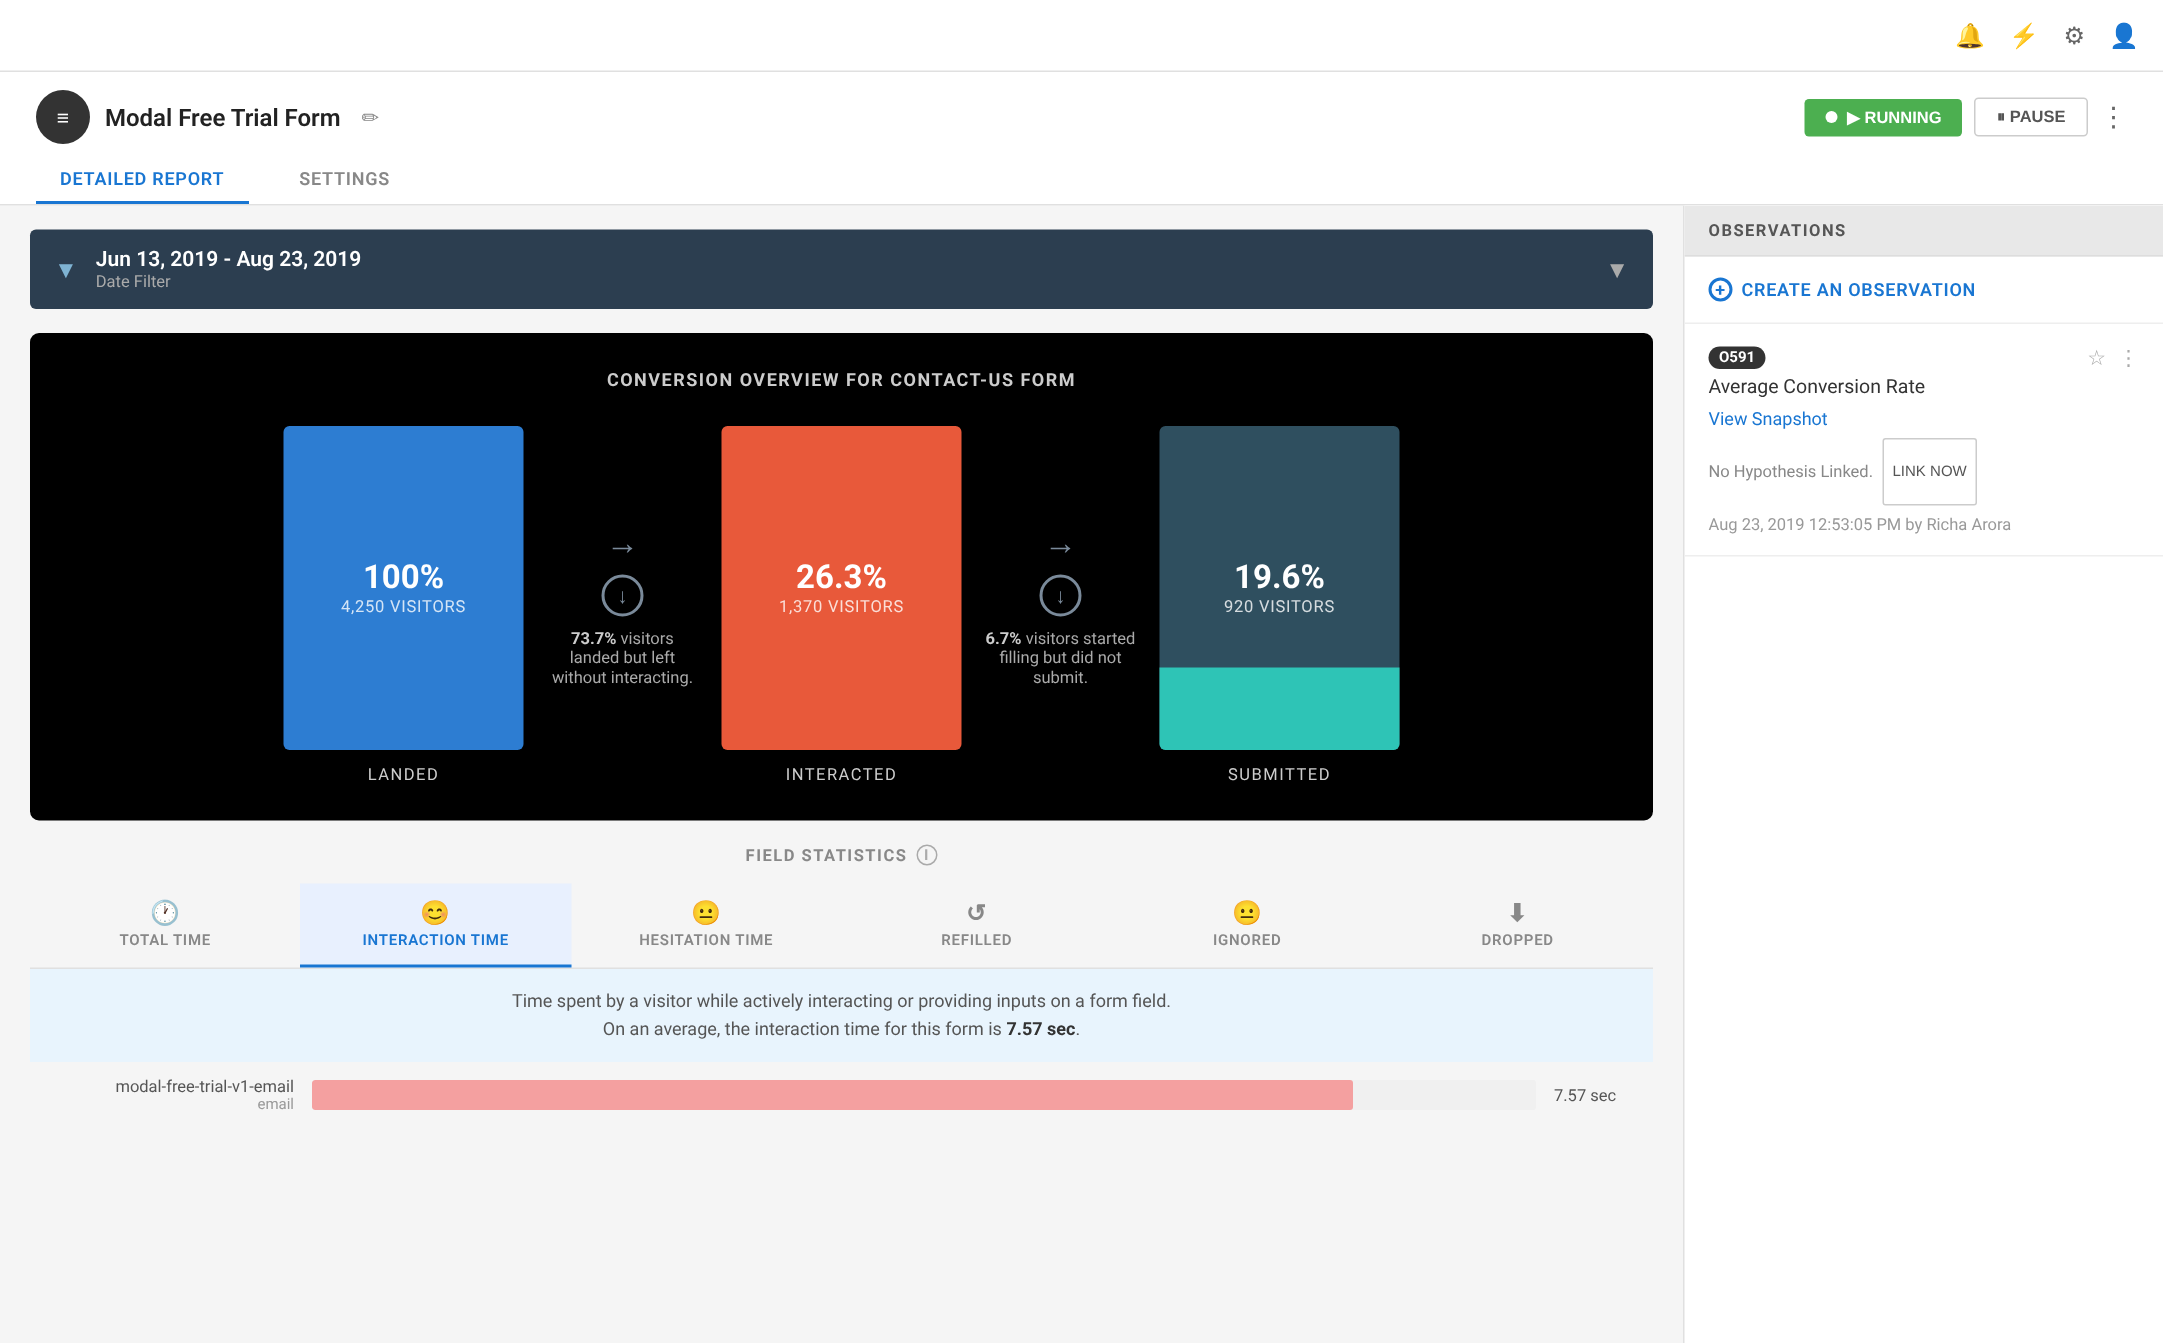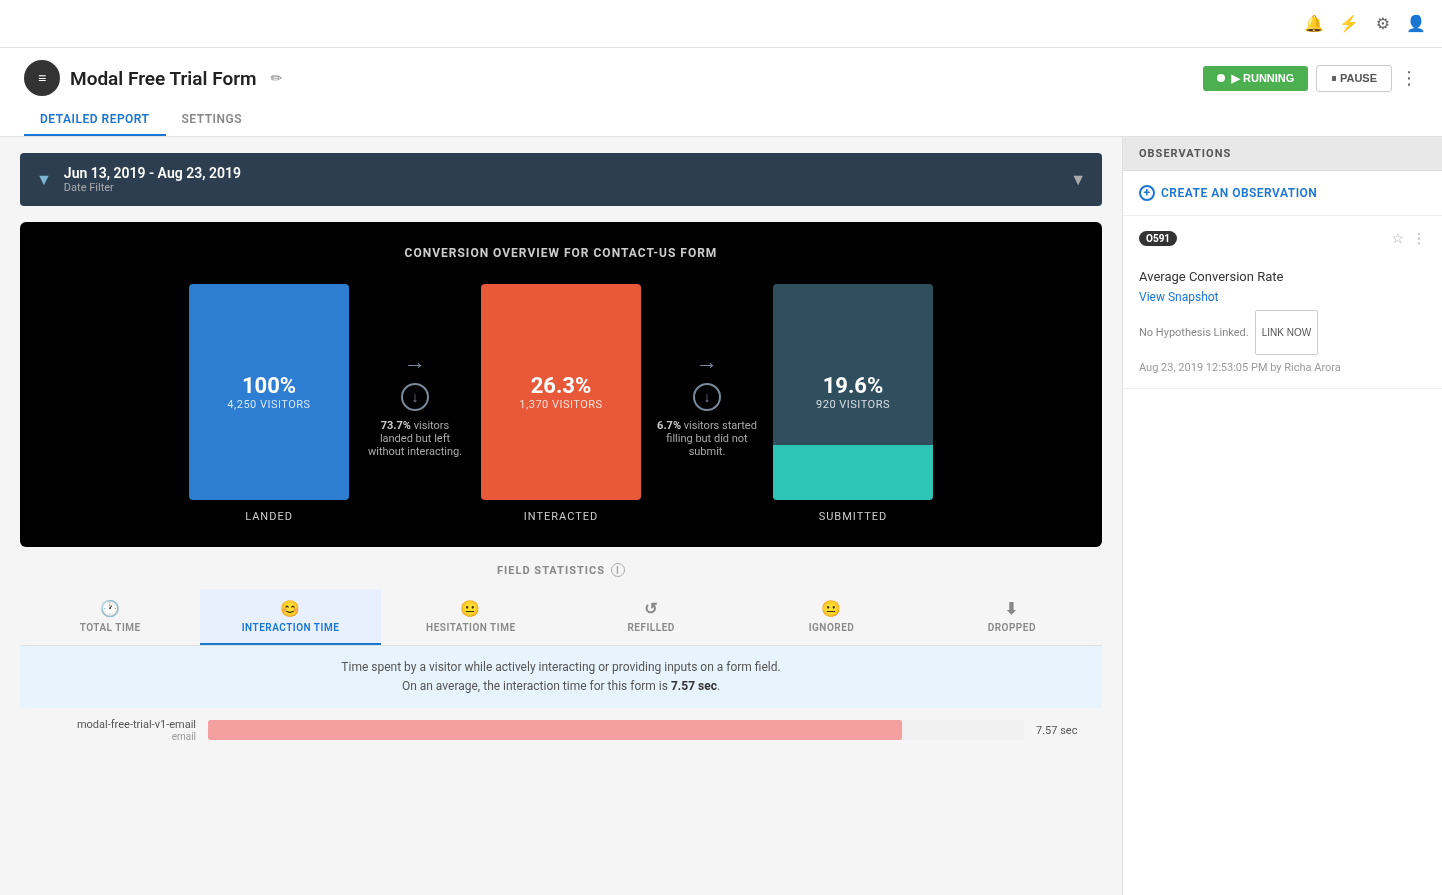--- a/index.html
+++ b/index.html
@@ -32,21 +32,21 @@
       margin-bottom: 8px;
     }
     .page-title-left { display: flex; align-items: center; gap: 10px; }
     .form-icon {
       width: 36px; height: 36px;
       background: #333;
       border-radius: 50%;
       display: flex; align-items: center; justify-content: center;
       color: #fff; font-size: 14px;
     }
-    .page-title { font-size: 19px; font-weight: 600; color: #222; }
+    .page-title { font-size: 16px; font-weight: 600; color: #222; }
     .edit-icon { color: #888; font-size: 14px; cursor: pointer; margin-left: 4px; }
     .page-title-right { display: flex; align-items: center; gap: 8px; }
     .btn-running {
       background: #4caf50;
       color: #fff;
       border: none;
       padding: 6px 14px;
       border-radius: 3px;
       font-size: 11px;
       font-weight: 700;
@@ -64,21 +64,21 @@
       cursor: pointer;
       display: flex; align-items: center; gap: 5px;
     }
     .btn-more {
       background: none;
       border: none;
       font-size: 18px;
       color: #666;
       cursor: pointer;
     }
-    .tabs { display: flex; gap: 0; }
+    .tabs { display: flex; gap: 18px; }
     .tab {
       padding: 8px 16px;
       font-size: 12px;
       font-weight: 600;
       color: #888;
       cursor: pointer;
       border-bottom: 2px solid transparent;
       text-transform: uppercase;
       letter-spacing: 0.5px;
     }
@@ -281,21 +281,21 @@
       font-size: 12px; font-weight: 700;
     }
     .obs-card {
       padding: 14px 16px;
       border-bottom: 1px solid #eee;
     }
     .obs-card-header {
       display: flex;
       align-items: center;
       justify-content: space-between;
-      margin-bottom: 23px;
+      margin-bottom: 4px;
     }
     .obs-id-badge {
       background: #333;
       color: #fff;
       font-size: 10px;
       font-weight: 700;
       padding: 2px 7px;
       border-radius: 10px;
     }
     .obs-card-actions { display: flex; gap: 8px; color: #aaa; font-size: 14px; cursor: pointer; }

